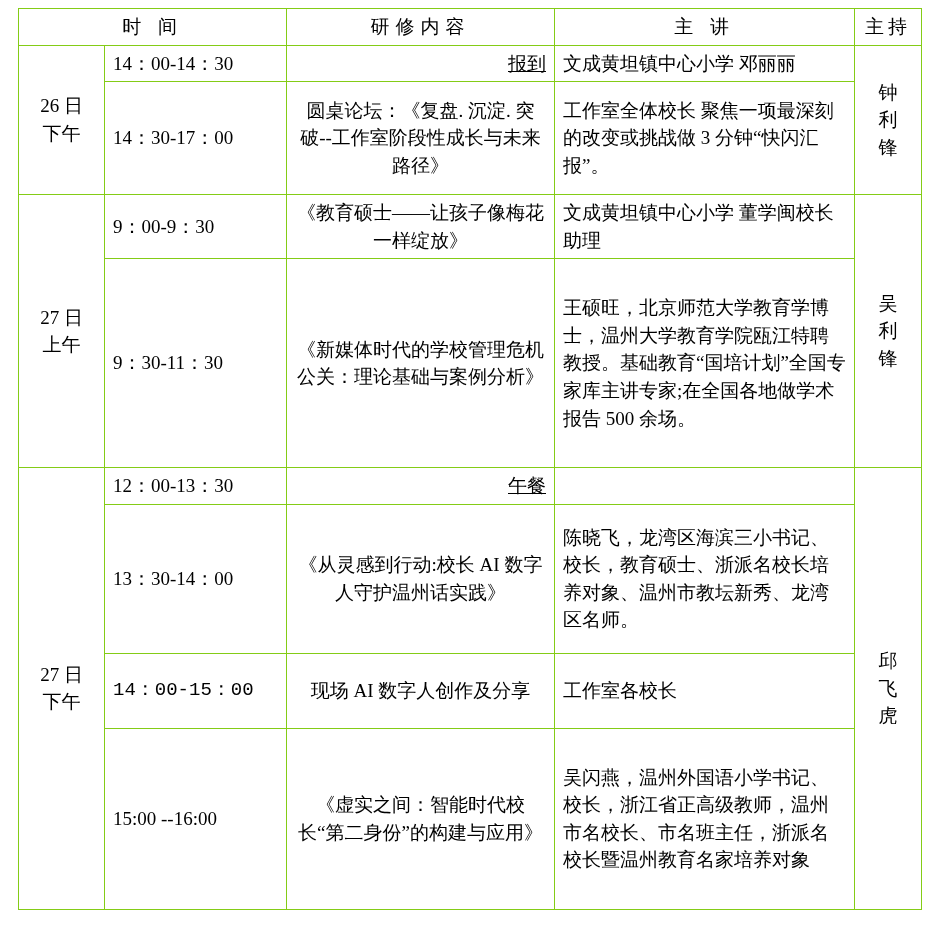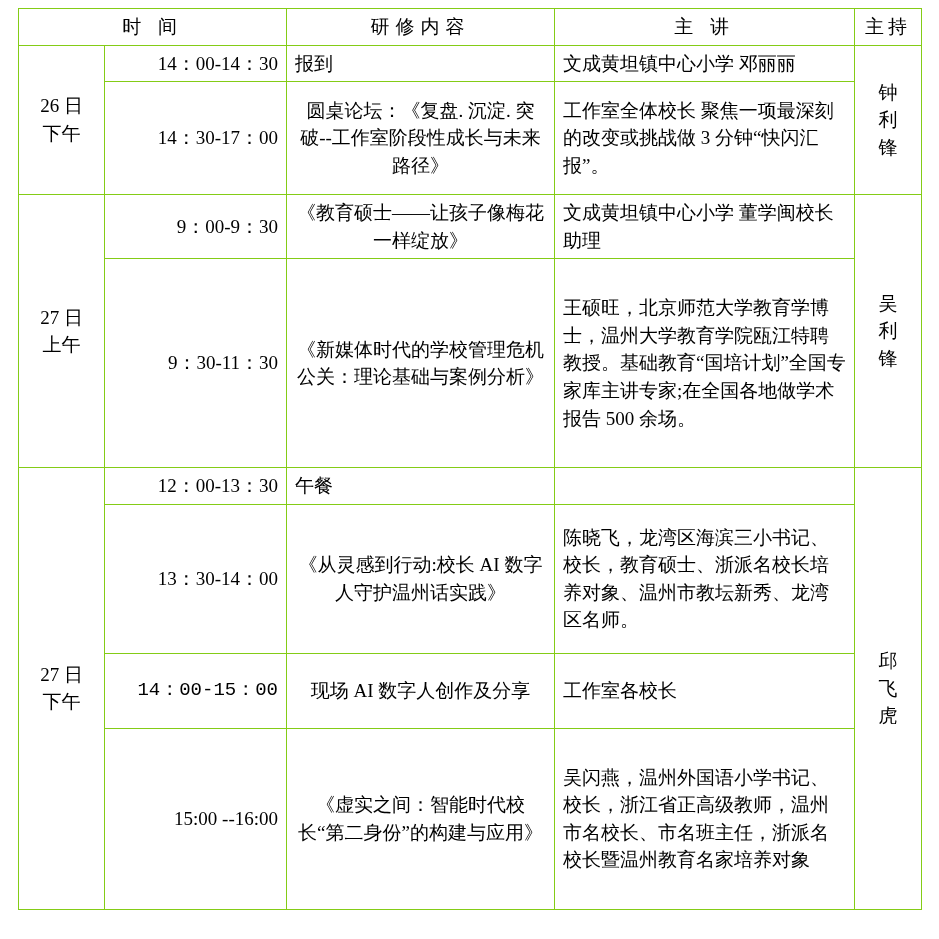--- a/index.html
+++ b/index.html
@@ -61,29 +61,29 @@
     padding-left: 2px;
     padding-right: 2px;
     border-radius: 9px;
   }
   .host-cell .v {
     display: inline-block;
     width: 1em;
     word-break: break-all;
   }
   .time-cell {
-    text-align: right;
+    text-align: left;
     font-size: 19px;
     white-space: nowrap;
   }
   .topic-cell {
     text-align: center;
     font-size: 19px;
   }
-  .topic-cell.ctr { text-align: left; }
+  .topic-cell.ctr { text-align: right; text-decoration: underline; }
   .speaker-cell {
     text-align: left;
     font-size: 19px;
   }
   .tall { height: 104px; }
 </style>
 </head>
 <body>
 
 <div class="page">

